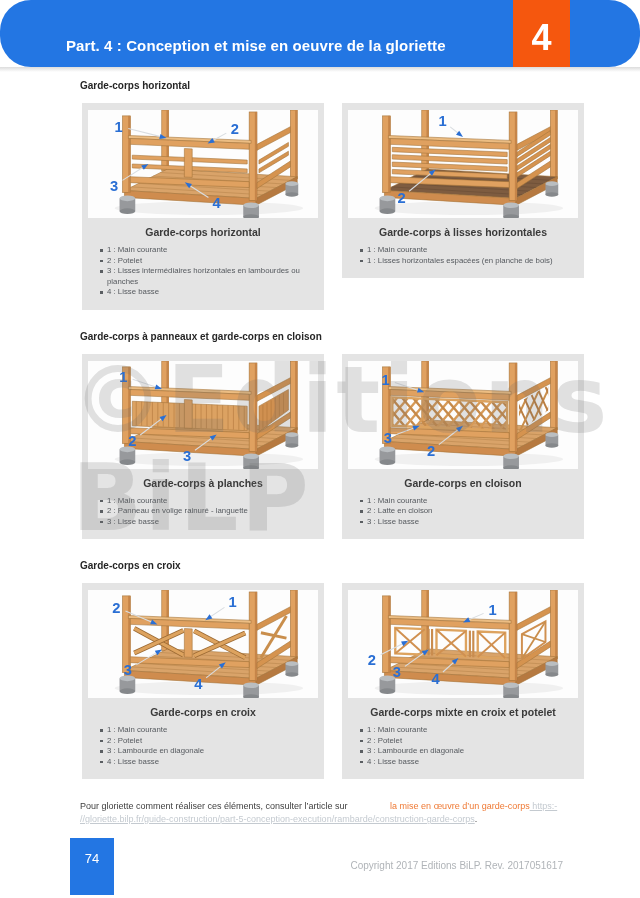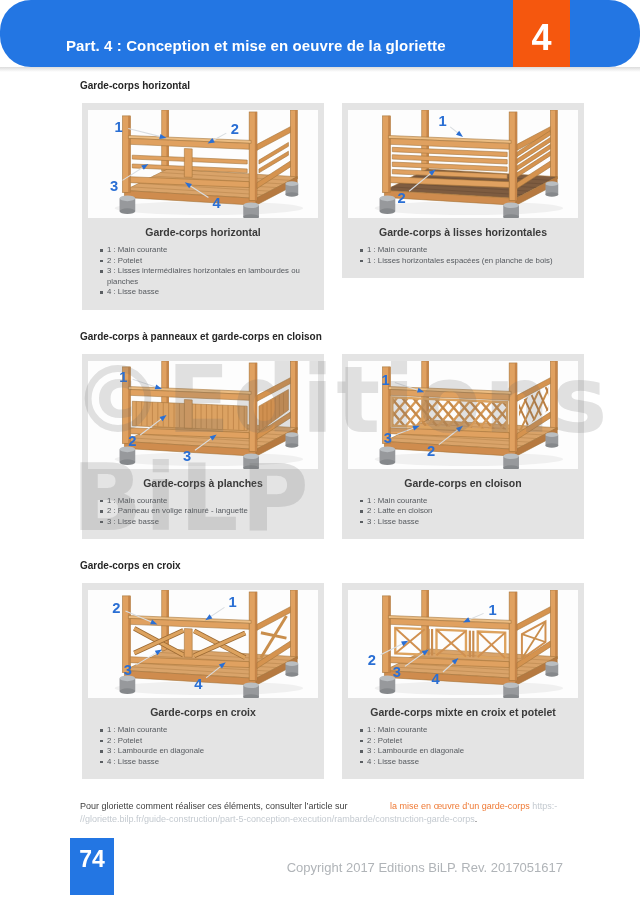--- a/index.html
+++ b/index.html
@@ -23,25 +23,25 @@
   .panel{width:242px;background:#e4e4e4;padding:7px 6px 12px 6px;box-sizing:border-box;}
   .panel-image{width:230px;height:108px;background:#fdfdfd;position:relative;}
   .panel-image svg{display:block;}
   .panel-caption{text-align:center;font-weight:bold;font-size:10.5px;color:#3a3a3a;margin:9px 0 7px 0;line-height:11px;}
   .panel ul{margin:0;padding:0 0 0 12px;list-style:none;}
   .panel li{font-size:7.8px;color:#55595e;line-height:10.5px;position:relative;padding-left:7px;}
   .panel li::before{content:"";position:absolute;left:0;top:4px;width:2.5px;height:2.5px;background:#5a5e62;}
   
   .outro{margin:12px 0 0 0;font-size:9px;line-height:13px;color:#3f3f3f;width:510px;}
   .outro .lnk{color:#ef7a35;margin-left:40px;}
-  .outro .url{color:#c4cad0;}
+  .outro .url{color:#c4cad0;text-decoration:underline;}
   
   .pagenum{position:absolute;left:70px;top:838px;width:44px;height:57px;background:#2376e3;color:#fff;
-    font-size:23px;font-weight:bold;text-align:center;line-height:42px;}
-  .copyright{position:absolute;top:860px;right:77px;font-size:13px;color:#b0b4b8;}
+    font-size:13px;font-weight:normal;text-align:center;line-height:42px;}
+  .copyright{position:absolute;top:860px;right:77px;font-size:10px;color:#b0b4b8;}
   
   .watermark{position:absolute;left:72px;top:352px;z-index:50;pointer-events:none;
     font-family:"DejaVu Sans","Liberation Sans",sans-serif;font-weight:bold;
     font-size:92px;line-height:98px;letter-spacing:3px;color:rgba(110,110,110,0.20);white-space:nowrap;}
 </style>
 </head>
 <body>
 
 <div class="hdr">
   <div class="hdr-title">Part. 4 : Conception et mise en oeuvre de la gloriette</div>

